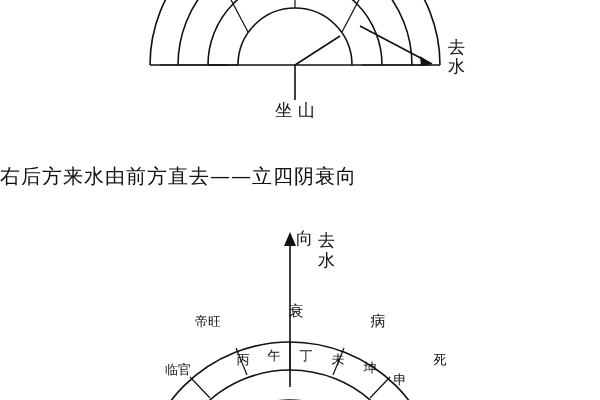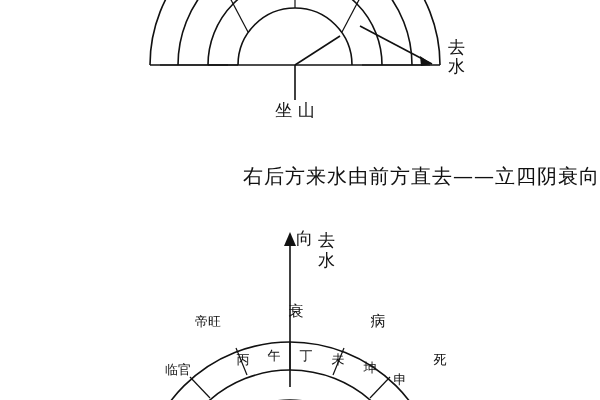--- a/index.html
+++ b/index.html
@@ -23,21 +23,21 @@
     position: absolute;
     left: 0;
     width: 600px;
   }
   .diagram-top { top: -150px; height: 270px; }
   .diagram-bottom { top: 222px; height: 280px; }
   .caption {
     position: absolute;
     left: 0;
     width: 600px;
-    text-align: right;
+    text-align: left;
     font-family: "DejaVu Serif", serif;
     font-size: 20px;
     letter-spacing: 1px;
     color: #111111;
   }
   .caption-mid { top: 163px; }
   svg { display: block; }
   .cjk {
     font-family: "DejaVu Serif", serif;
     font-size: 15px;

